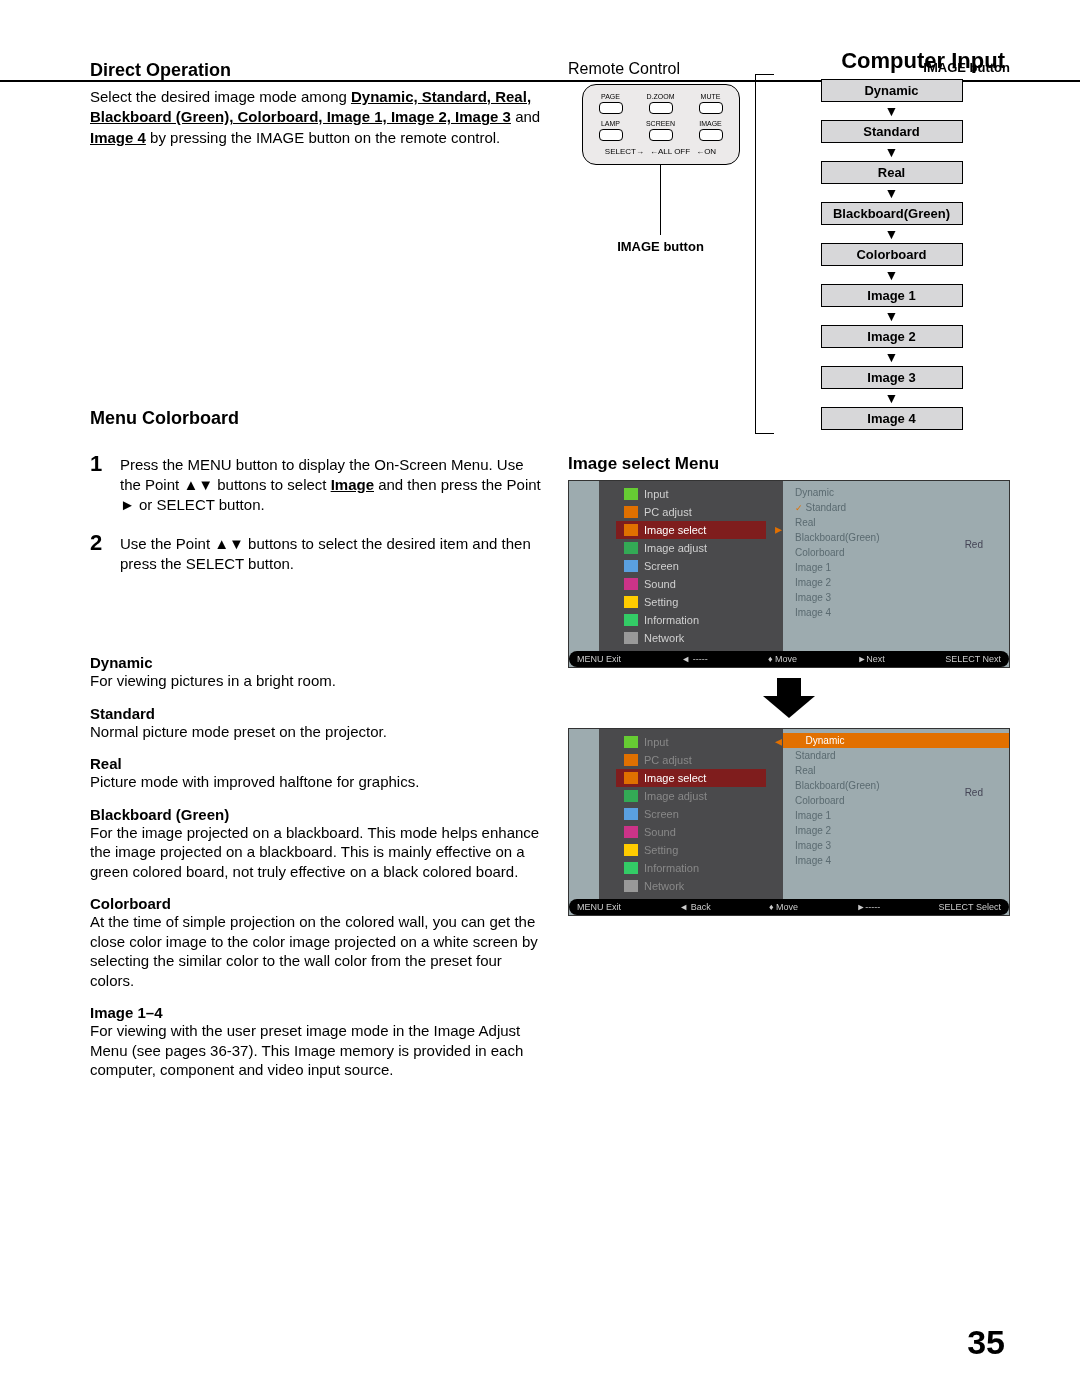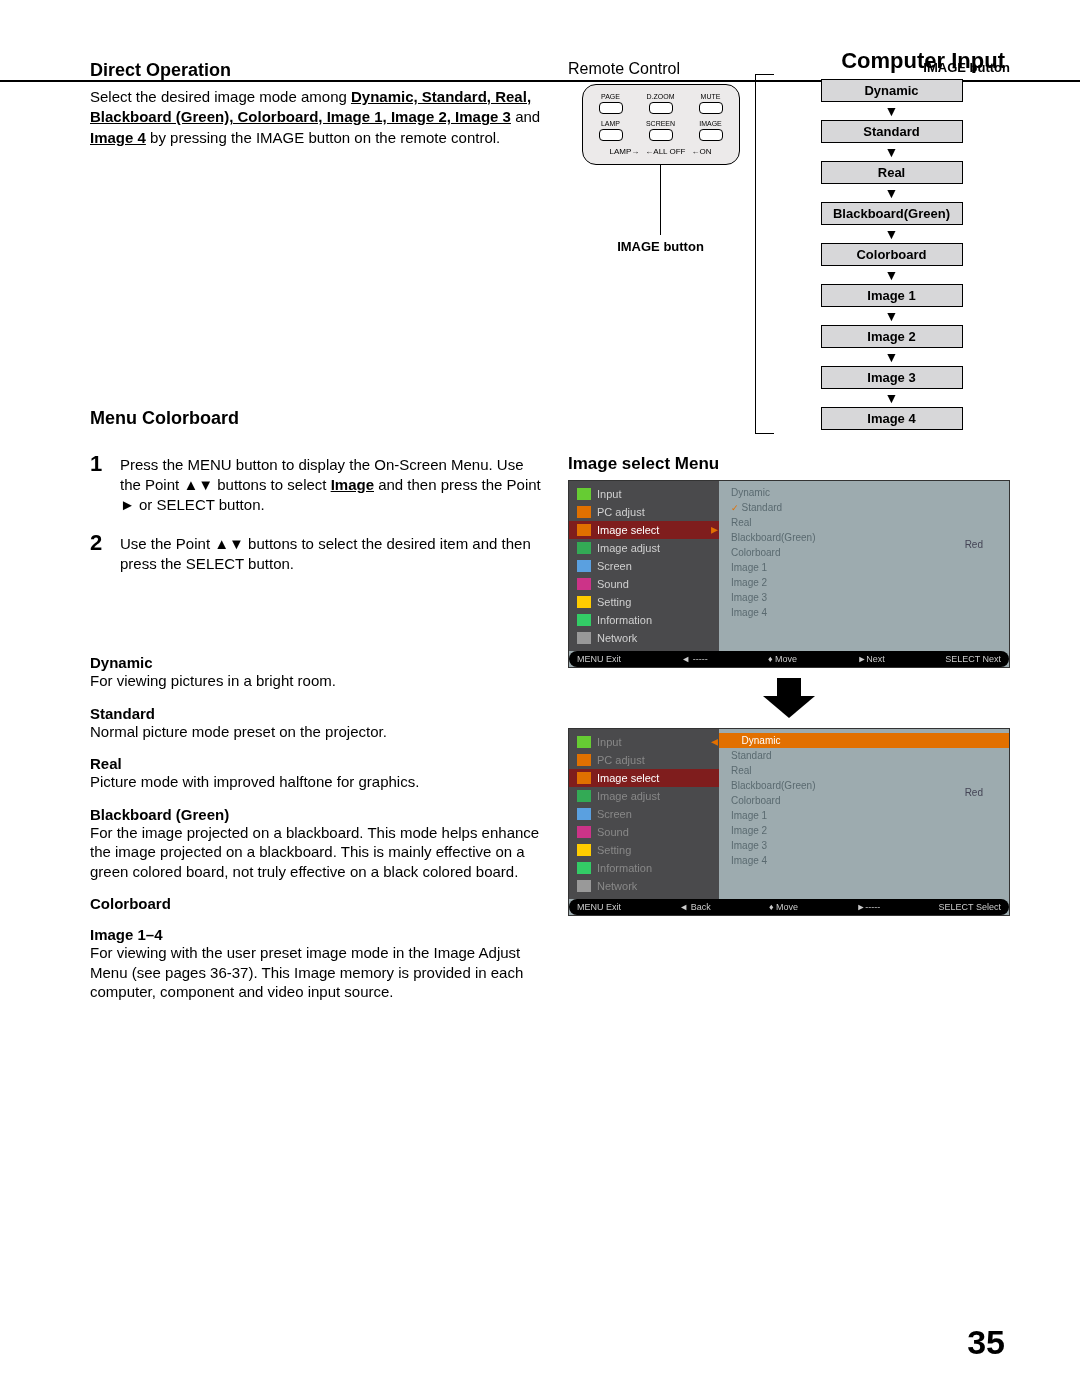--- a/index.html
+++ b/index.html
@@ -207,21 +207,22 @@
     color: #fff;
     position: relative;
   }
   .osd-body {
     display: flex;
     min-height: 165px;
   }
   .osd-left {
     width: 150px;
     background: #4a4a4c;
-    padding: 4px 0;
+    padding: 4px 17px;
+    margin-left: 30px;
   }
   .osd-item {
     display: flex;
     align-items: center;
     gap: 6px;
     padding: 3px 8px;
     color: #d0d0d0;
   }
   .osd-item.active {
     background: #7f1d1d;
@@ -353,20 +354,21 @@
             <div class="mode-name">Real</div>
             <div class="mode-desc">Picture mode with improved halftone for graphics.</div>
           </div>
           <div class="mode-item">
             <div class="mode-name">Blackboard (Green)</div>
             <div class="mode-desc">For the image projected on a blackboard.
 This mode helps enhance the image projected on a blackboard. This is mainly effective on a green colored board, not truly effective on a black colored board.</div>
           </div>
           <div class="mode-item">
             <div class="mode-name">Colorboard</div>
+            <div class="mode-desc">At the time of simple projection on the colored wall, you can get the close color image to the color image projected on a white screen by selecting the similar color to the wall color from the preset four colors.</div>
           </div>
           <div class="mode-item">
             <div class="mode-name">Image 1–4</div>
             <div class="mode-desc">For viewing with the user preset image mode in the Image Adjust Menu (see pages 36-37). This Image memory is provided in each computer, component and video input source.</div>
           </div>
         </div>
     </div>
 
     <div class="right">
       <div class="right-top">
@@ -377,21 +379,21 @@
                 <div class="rc-btn">PAGE<span class="cap"></span></div>
                 <div class="rc-btn">D.ZOOM<span class="cap"></span></div>
                 <div class="rc-btn">MUTE<span class="cap"></span></div>
               </div>
             <div class="rc-row" id="rc-row2">
                 <div class="rc-btn">LAMP<span class="cap"></span></div>
                 <div class="rc-btn">SCREEN<span class="cap"></span></div>
                 <div class="rc-btn">IMAGE<span class="cap"></span></div>
               </div>
             <div class="rc-reset" id="rc-reset">
-                <span>LAMP→</span>
+                <span>SELECT→</span>
                 <span>←ALL OFF</span>
                 <span>←ON</span>
               </div>
           </div>
           <div class="rc-pointer"></div>
           <div class="rc-caption">IMAGE button</div>
         </div>
 
         <div class="flow-block">
           <div class="flow-title">IMAGE button</div>

